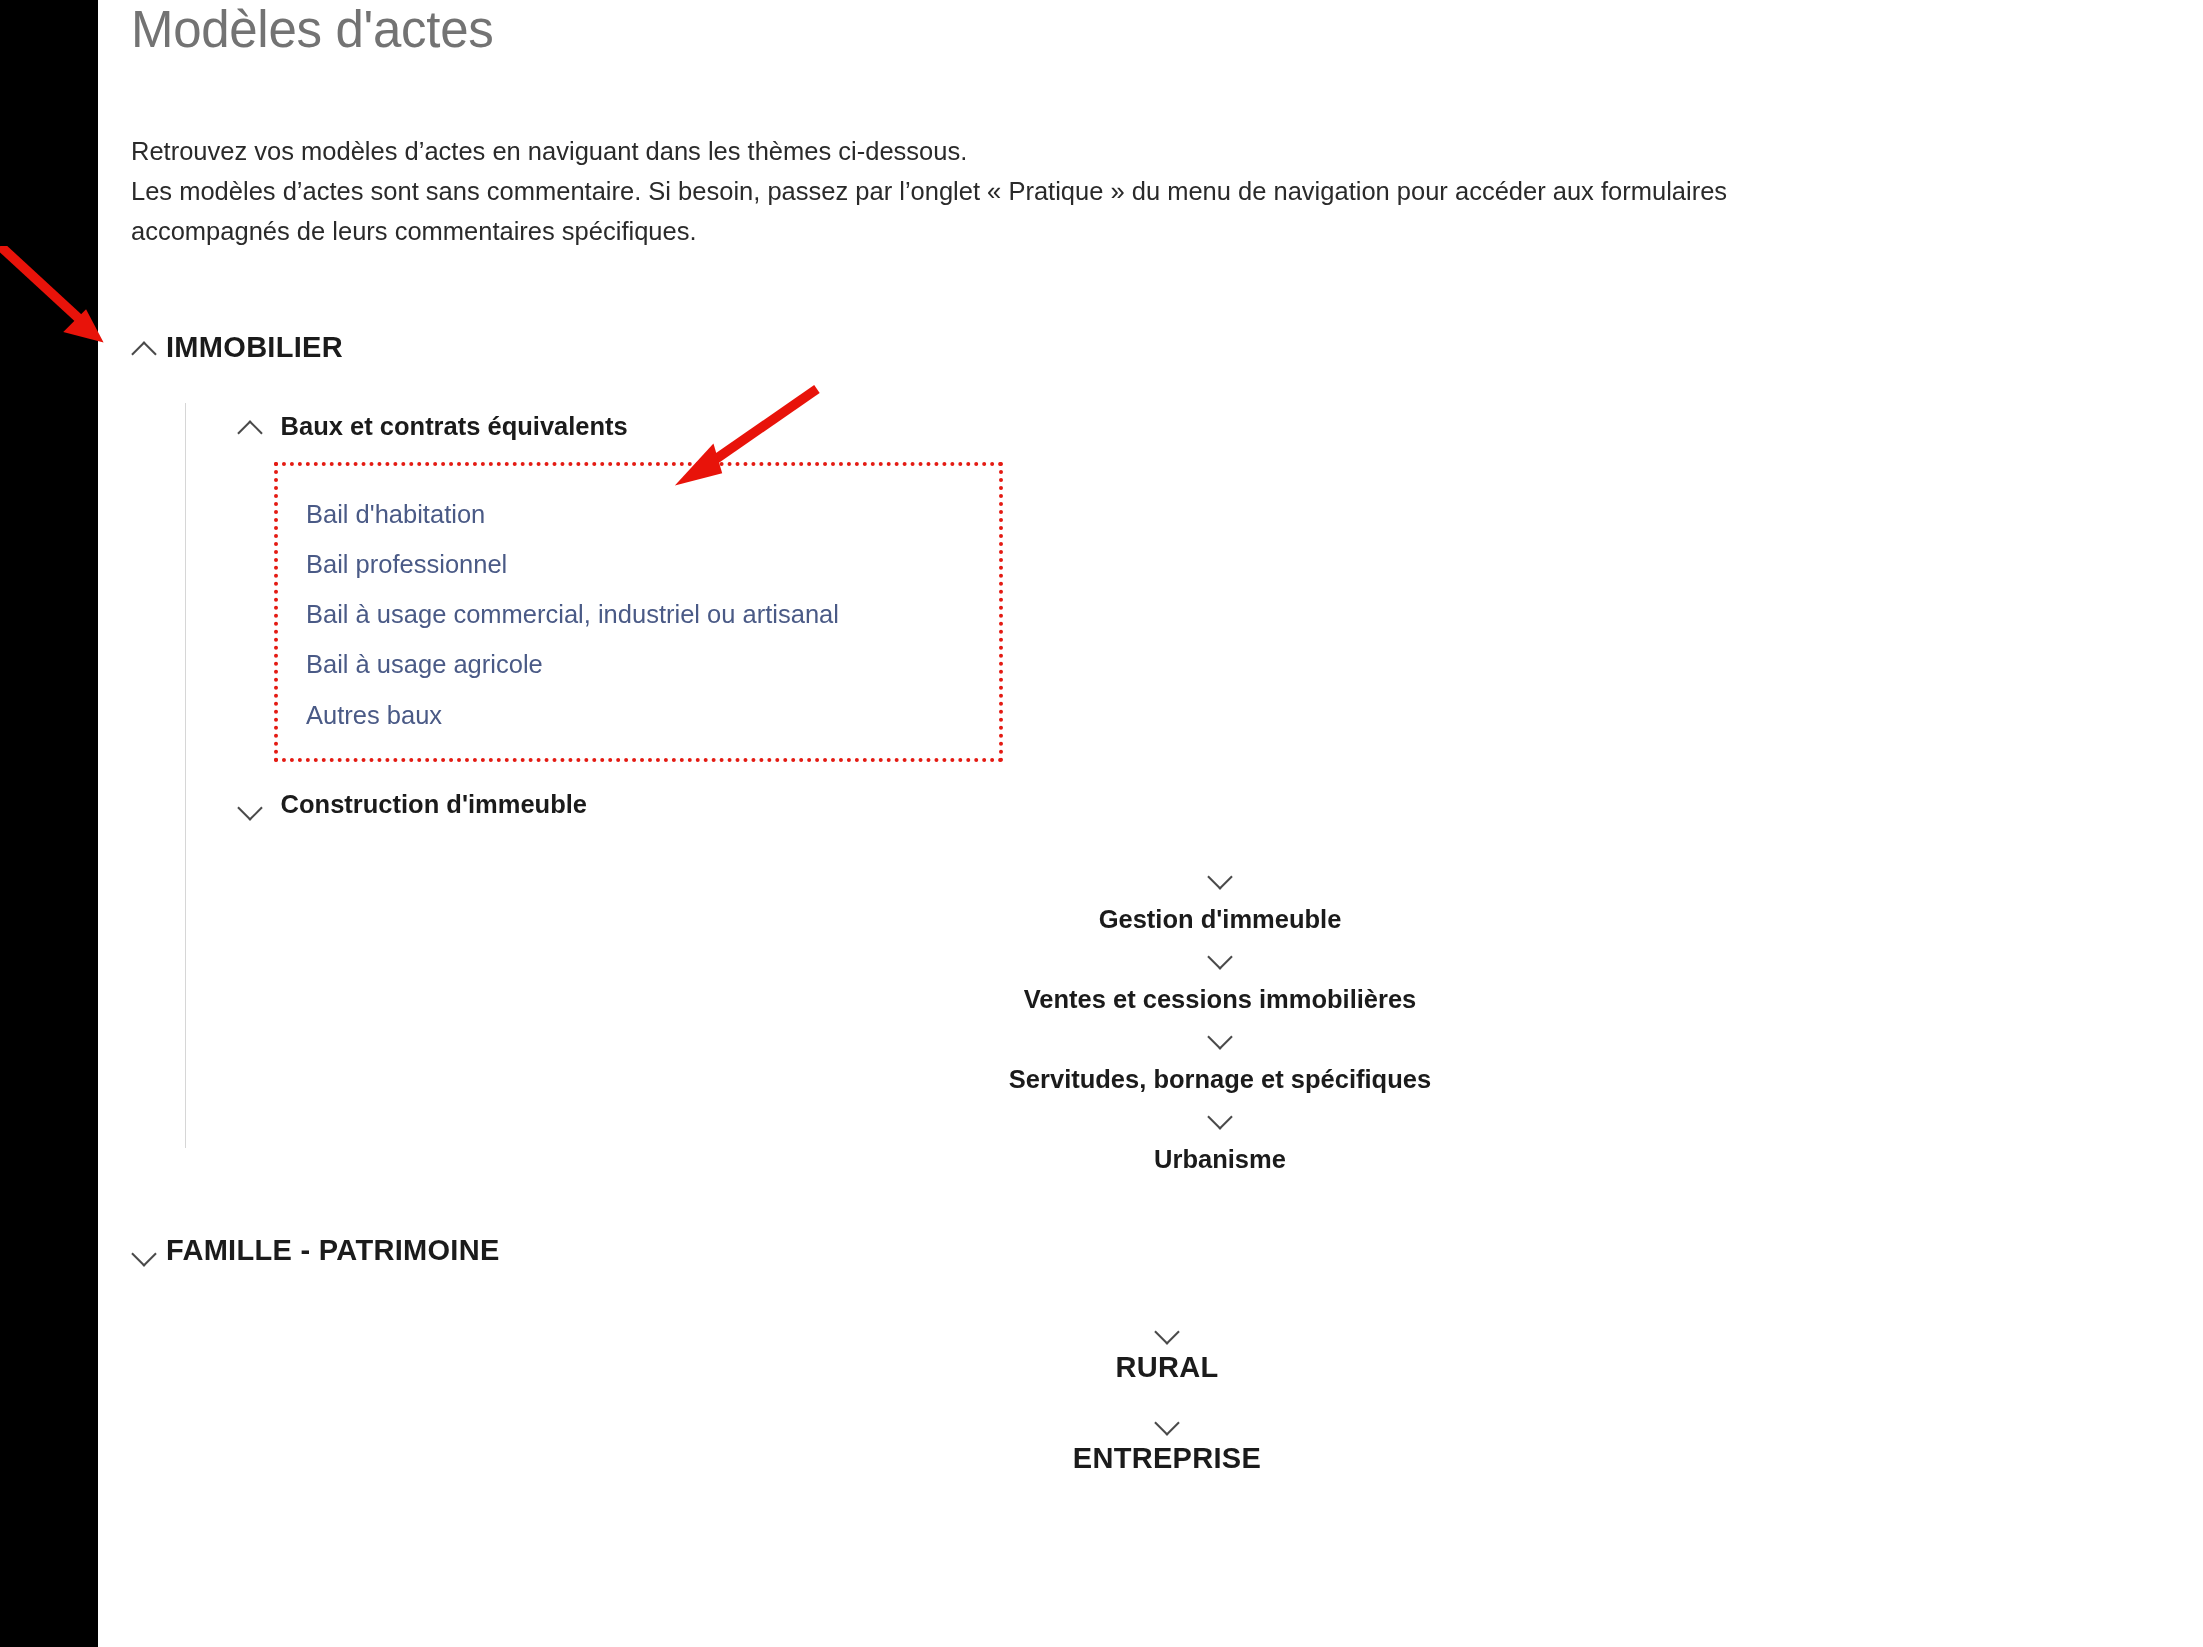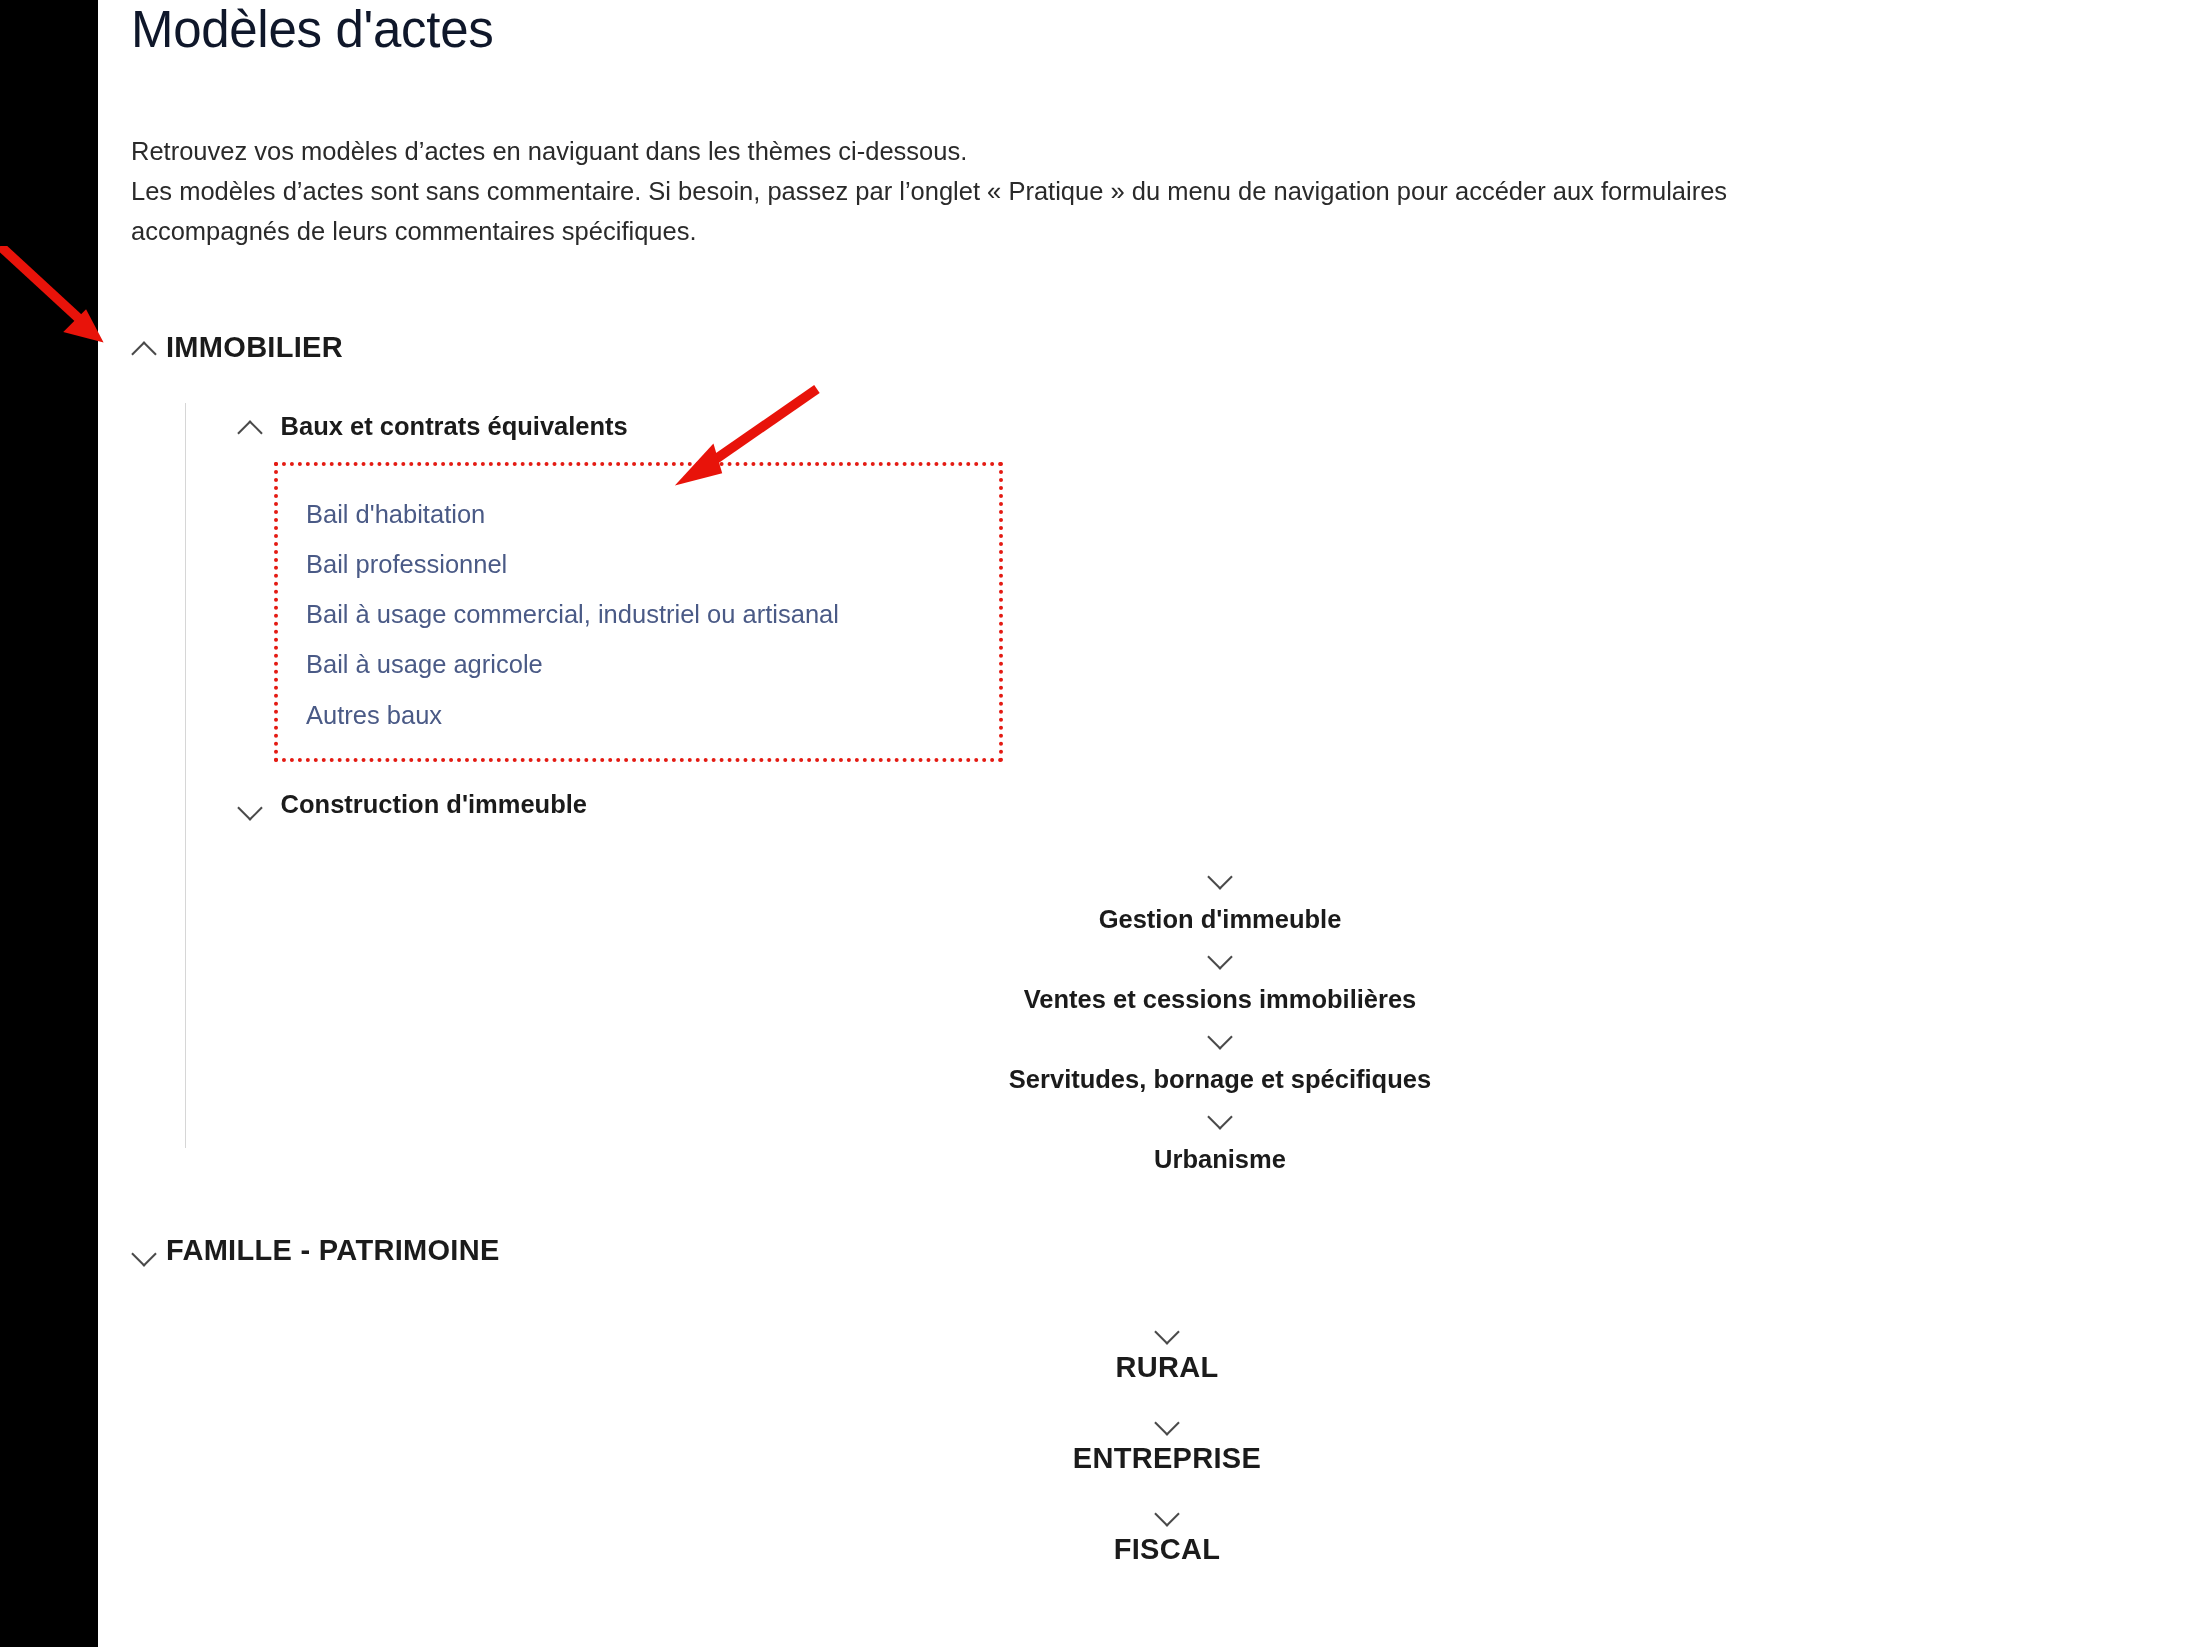--- a/index.html
+++ b/index.html
@@ -30,21 +30,21 @@
     left: 98px;
     top: 0;
     width: 2105px;
     height: 1648px;
     background: #ffffff;
     padding: 0 0 0 33px;
   }
   .page-title {
     font-size: 51px;
     line-height: 1.1;
-    color: #0f172a;
+    color: #737373;
     font-weight: 400;
     margin: 0;
     padding-top: 1.8px;
     letter-spacing: -0.3px;
   }
   .intro {
     margin-top: 73px;
     font-size: 25.5px;
     line-height: 1.58;
     color: #2a2a2a;
@@ -210,24 +210,20 @@
           <span class="top-label">FAMILLE - PATRIMOINE</span>
         </div>
         <div class="top-item">
           <span class="chev"></span>
           <span class="top-label">RURAL</span>
         </div>
         <div class="top-item">
           <span class="chev"></span>
           <span class="top-label">ENTREPRISE</span>
         </div>
-        <div class="top-item">
-          <span class="chev"></span>
-          <span class="top-label">FISCAL</span>
-        </div>
       </div>
 
     </div>
   </div>
 
   <svg class="arrow-svg" id="arrow1" viewBox="0 0 140 130">
     <line x1="0" y1="0" x2="100" y2="92" stroke="#e8130a" stroke-width="11"></line>
     <polygon points="118,110 72,98 98,72" fill="#e8130a"></polygon>
   </svg>
 

